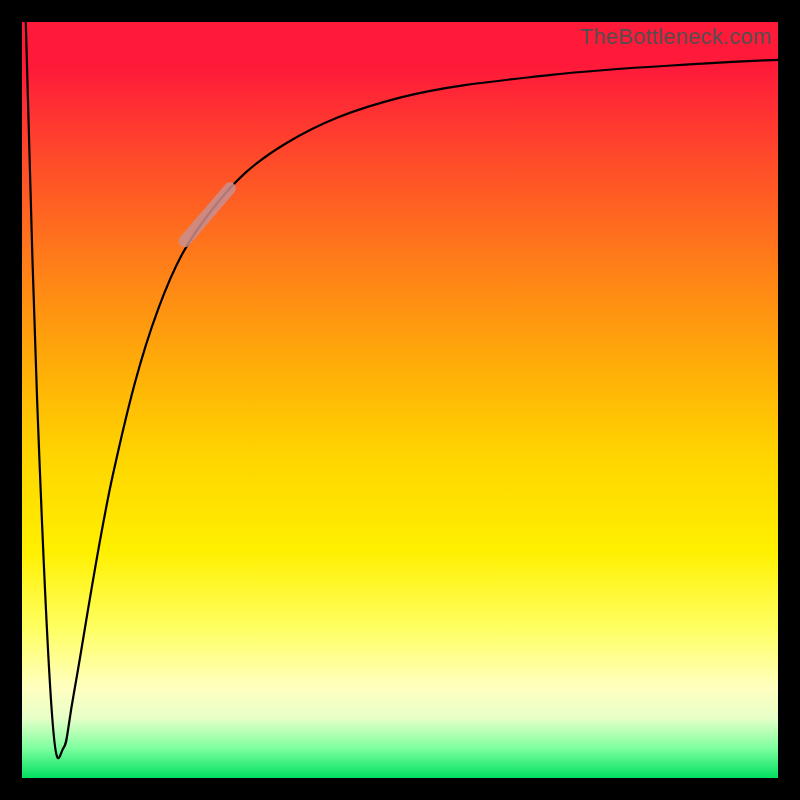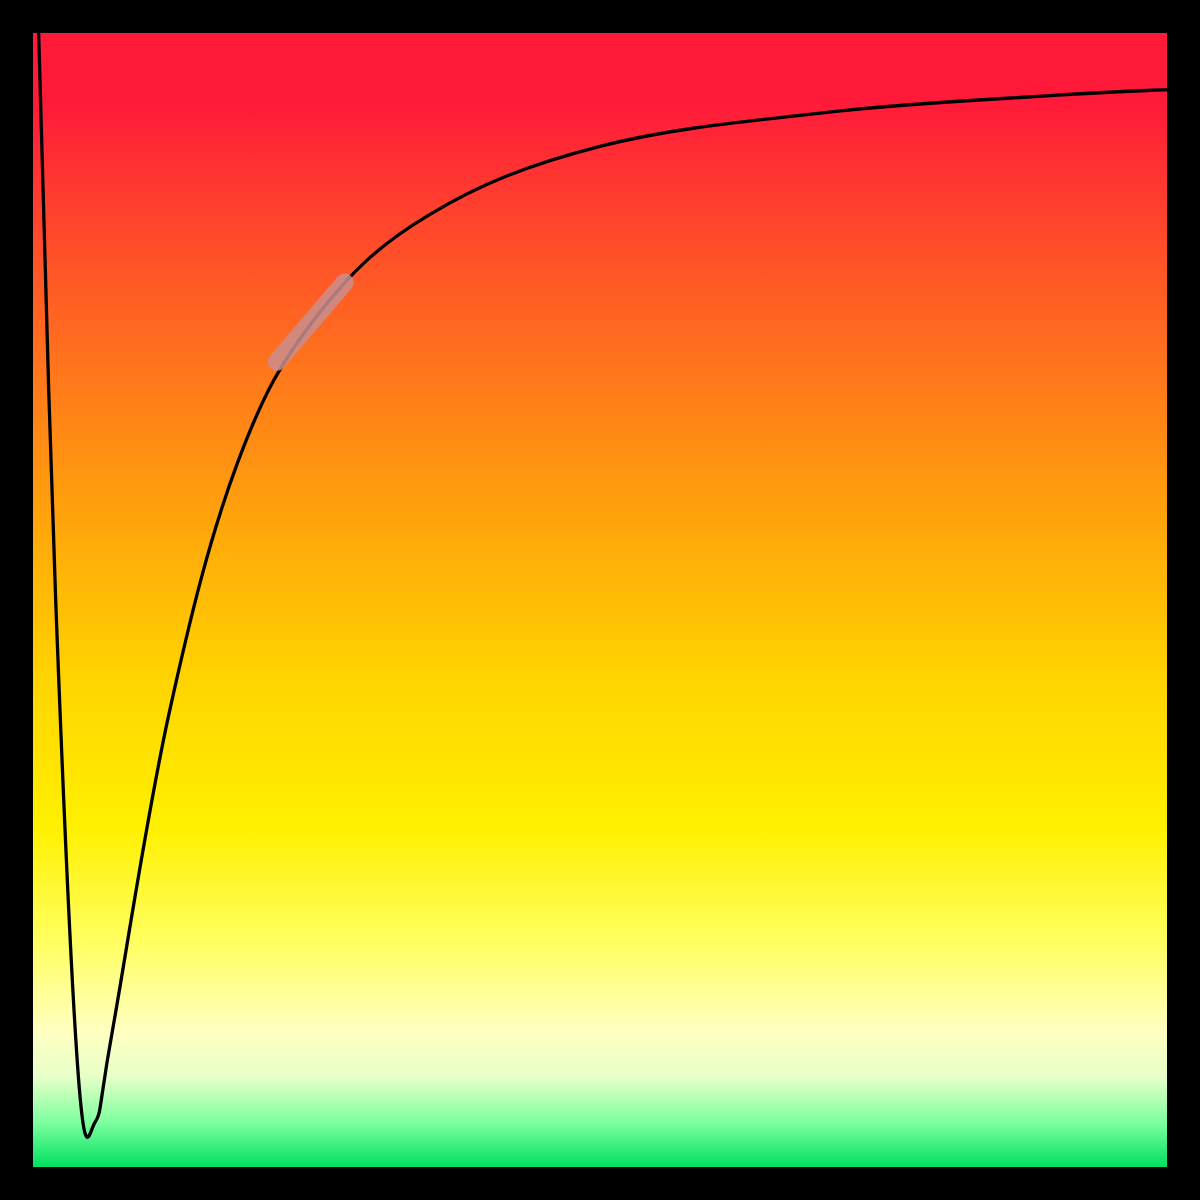--- a/index.html
+++ b/index.html
@@ -70,18 +70,19 @@
     stroke-opacity: 0.85;
     stroke-width: 12;
     stroke-linecap: round;
   }
 </style>
 </head>
 <body>
 
 <div class="frame">
   <div class="plot">
+    <div class="watermark">TheBottleneck.com</div>
     <svg class="curve" viewBox="0 0 756 756" preserveAspectRatio="none">
       <path class="curve-main" d="M 3.78 0.00 C 5.82 68.04, 10.36 252.81, 15.12 378.00 C 19.88 503.19, 25.48 632.92, 30.24 695.52 C 35.00 758.12, 37.50 731.20, 41.58 725.76 C 45.66 720.32, 44.07 714.27, 52.92 665.28 C 61.77 616.29, 75.75 521.64, 90.72 453.60 C 105.69 385.56, 118.39 334.91, 136.08 287.28 C 153.77 239.65, 165.87 218.94, 189.00 189.00 C 212.13 159.06, 230.58 141.37, 264.60 120.96 C 298.62 100.55, 330.37 87.85, 378.00 75.60 C 425.63 63.35, 474.77 59.04, 529.20 52.92 C 583.63 46.80, 639.58 44.30, 680.40 41.58 C 721.22 38.86, 742.39 38.48, 756.00 37.80"></path>
       <path class="bulge" d="M 162.54 219.24 L 207.90 166.32"></path>
     </svg>
   </div>
 </div>
 
 </body></html>

